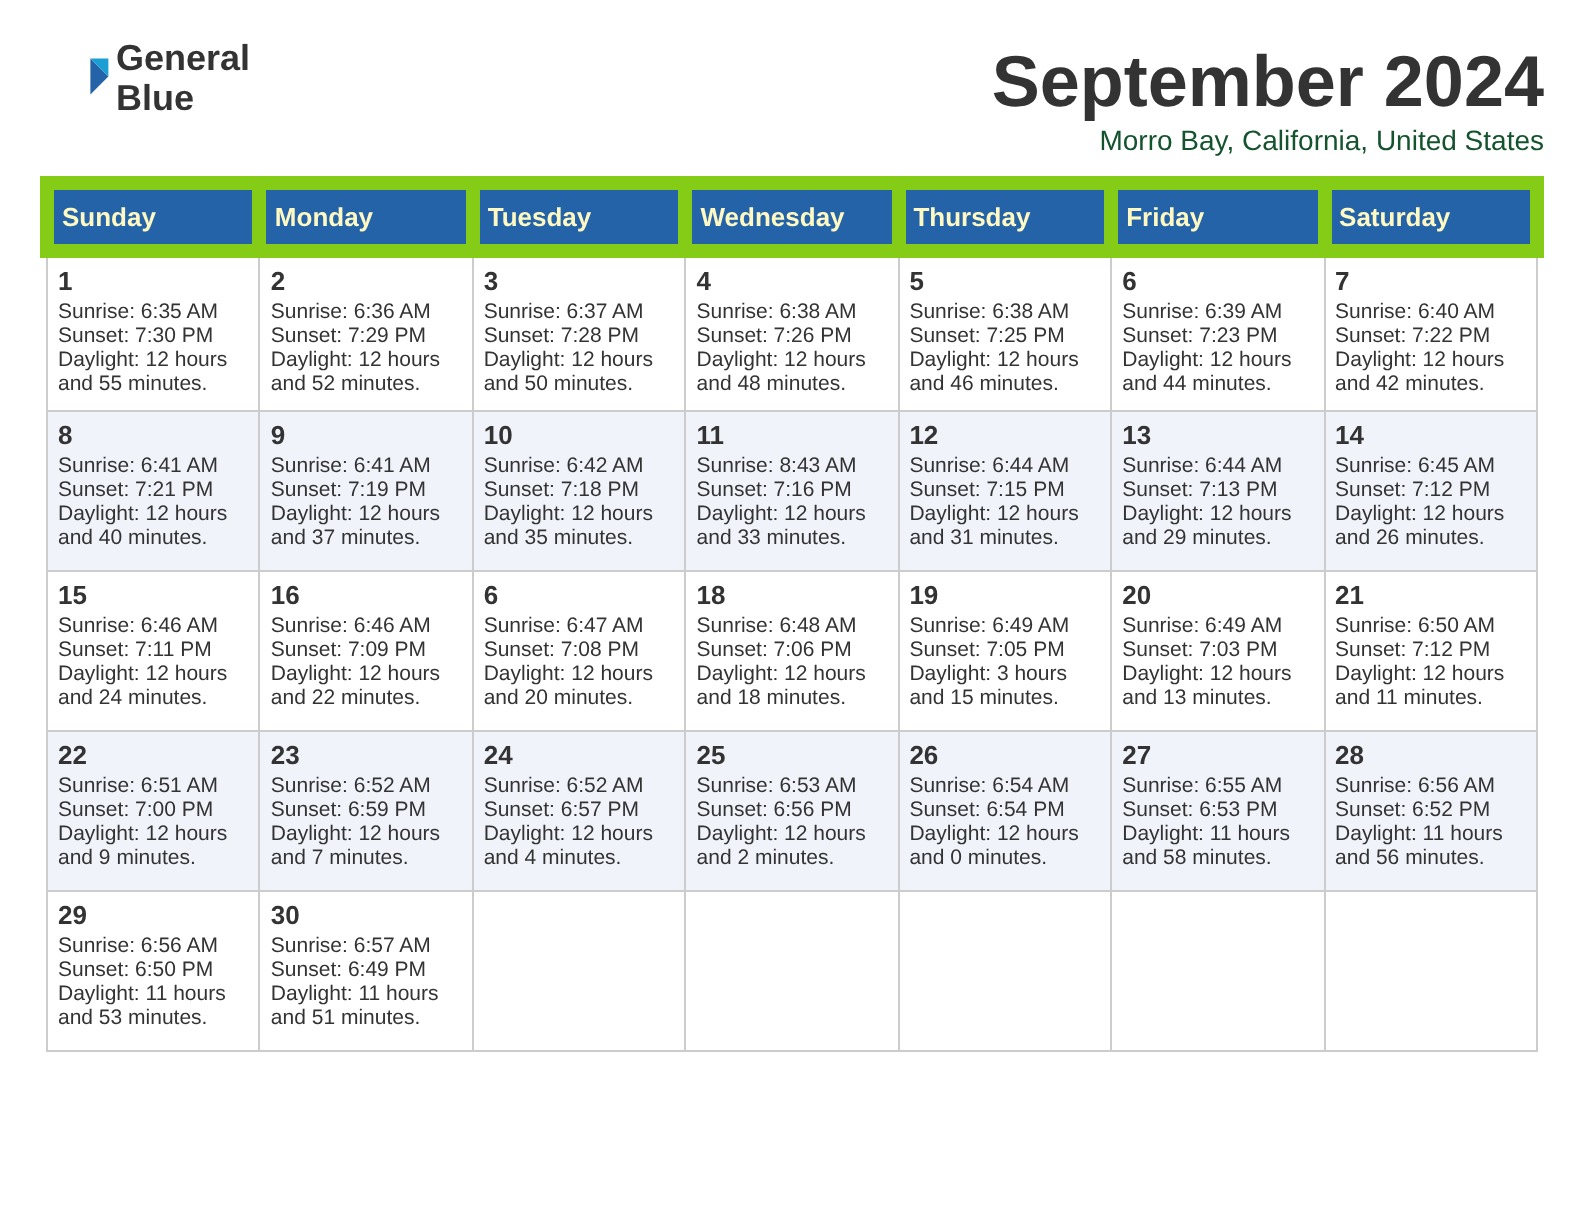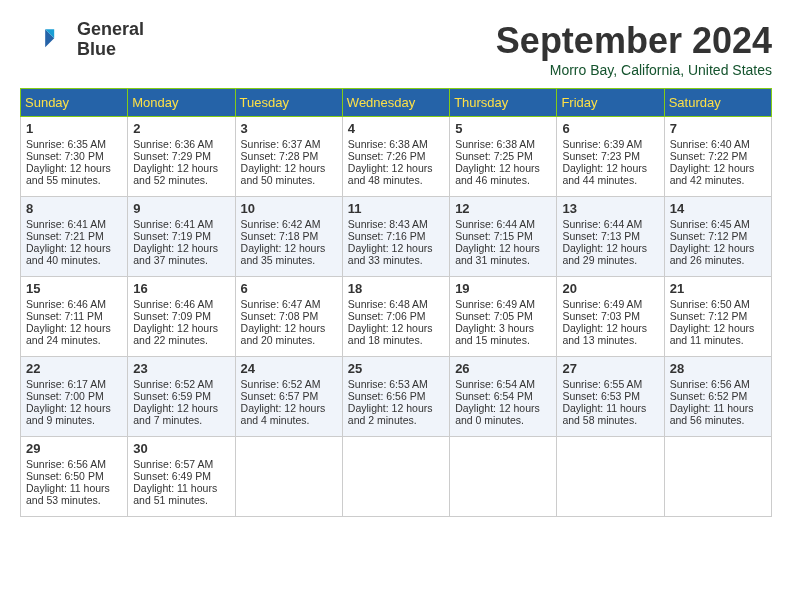--- a/index.html
+++ b/index.html
@@ -12,21 +12,21 @@
     }
     .header {
       display: flex;
       justify-content: space-between;
       align-items: flex-start;
       margin-bottom: 10px;
     }
     .logo {
       display: flex;
       align-items: center;
-      gap: 21px;
+      gap: 2px;
     }
     .logo-text {
       font-size: 18px;
       font-weight: bold;
       color: #333;
       line-height: 1.1;
     }
     .logo-text span {
       display: block;
     }
@@ -47,26 +47,26 @@
       font-size: 14px;
       color: #14532d;
     }
     table {
       width: 100%;
       border-collapse: collapse;
       table-layout: fixed;
     }
     th {
       background-color: #2563a8;
-      color: #fde047;
+      color: #fef9c3;
       font-size: 13px;
-      font-weight: normal;
+      font-weight: bold;
       padding: 6px 4px;
       text-align: left;
-      border: 1px solid #84cc16;
+      border: 7px solid #84cc16;
     }
     td {
       border: 1px solid #ccc;
       vertical-align: top;
       padding: 4px 5px;
       font-size: 10.5px;
       color: #333;
       height: 80px;
     }
     .day-num {
@@ -141,21 +141,21 @@
       <tr>
         <td><span class="day-num">15</span><span>Sunrise: 6:46 AM</span><br><span>Sunset: 7:11 PM</span><br><span>Daylight: 12 hours and 24 minutes.</span></td>
         <td><span class="day-num">16</span><span>Sunrise: 6:46 AM</span><br><span>Sunset: 7:09 PM</span><br><span>Daylight: 12 hours and 22 minutes.</span></td>
         <td><span class="day-num">6</span><span>Sunrise: 6:47 AM</span><br><span>Sunset: 7:08 PM</span><br><span>Daylight: 12 hours and 20 minutes.</span></td>
         <td><span class="day-num">18</span><span>Sunrise: 6:48 AM</span><br><span>Sunset: 7:06 PM</span><br><span>Daylight: 12 hours and 18 minutes.</span></td>
         <td><span class="day-num">19</span><span>Sunrise: 6:49 AM</span><br><span>Sunset: 7:05 PM</span><br><span>Daylight: 3 hours and 15 minutes.</span></td>
         <td><span class="day-num">20</span><span>Sunrise: 6:49 AM</span><br><span>Sunset: 7:03 PM</span><br><span>Daylight: 12 hours and 13 minutes.</span></td>
         <td><span class="day-num">21</span><span>Sunrise: 6:50 AM</span><br><span>Sunset: 7:12 PM</span><br><span>Daylight: 12 hours and 11 minutes.</span></td>
       </tr>
       <tr>
-        <td><span class="day-num">22</span><span>Sunrise: 6:17 AM</span><br><span>Sunset: 7:00 PM</span><br><span>Daylight: 12 hours and 9 minutes.</span></td>
+        <td><span class="day-num">22</span><span>Sunrise: 6:51 AM</span><br><span>Sunset: 7:00 PM</span><br><span>Daylight: 12 hours and 9 minutes.</span></td>
         <td><span class="day-num">23</span><span>Sunrise: 6:52 AM</span><br><span>Sunset: 6:59 PM</span><br><span>Daylight: 12 hours and 7 minutes.</span></td>
         <td><span class="day-num">24</span><span>Sunrise: 6:52 AM</span><br><span>Sunset: 6:57 PM</span><br><span>Daylight: 12 hours and 4 minutes.</span></td>
         <td><span class="day-num">25</span><span>Sunrise: 6:53 AM</span><br><span>Sunset: 6:56 PM</span><br><span>Daylight: 12 hours and 2 minutes.</span></td>
         <td><span class="day-num">26</span><span>Sunrise: 6:54 AM</span><br><span>Sunset: 6:54 PM</span><br><span>Daylight: 12 hours and 0 minutes.</span></td>
         <td><span class="day-num">27</span><span>Sunrise: 6:55 AM</span><br><span>Sunset: 6:53 PM</span><br><span>Daylight: 11 hours and 58 minutes.</span></td>
         <td><span class="day-num">28</span><span>Sunrise: 6:56 AM</span><br><span>Sunset: 6:52 PM</span><br><span>Daylight: 11 hours and 56 minutes.</span></td>
       </tr>
       <tr>
         <td><span class="day-num">29</span><span>Sunrise: 6:56 AM</span><br><span>Sunset: 6:50 PM</span><br><span>Daylight: 11 hours and 53 minutes.</span></td>
         <td><span class="day-num">30</span><span>Sunrise: 6:57 AM</span><br><span>Sunset: 6:49 PM</span><br><span>Daylight: 11 hours and 51 minutes.</span></td>

